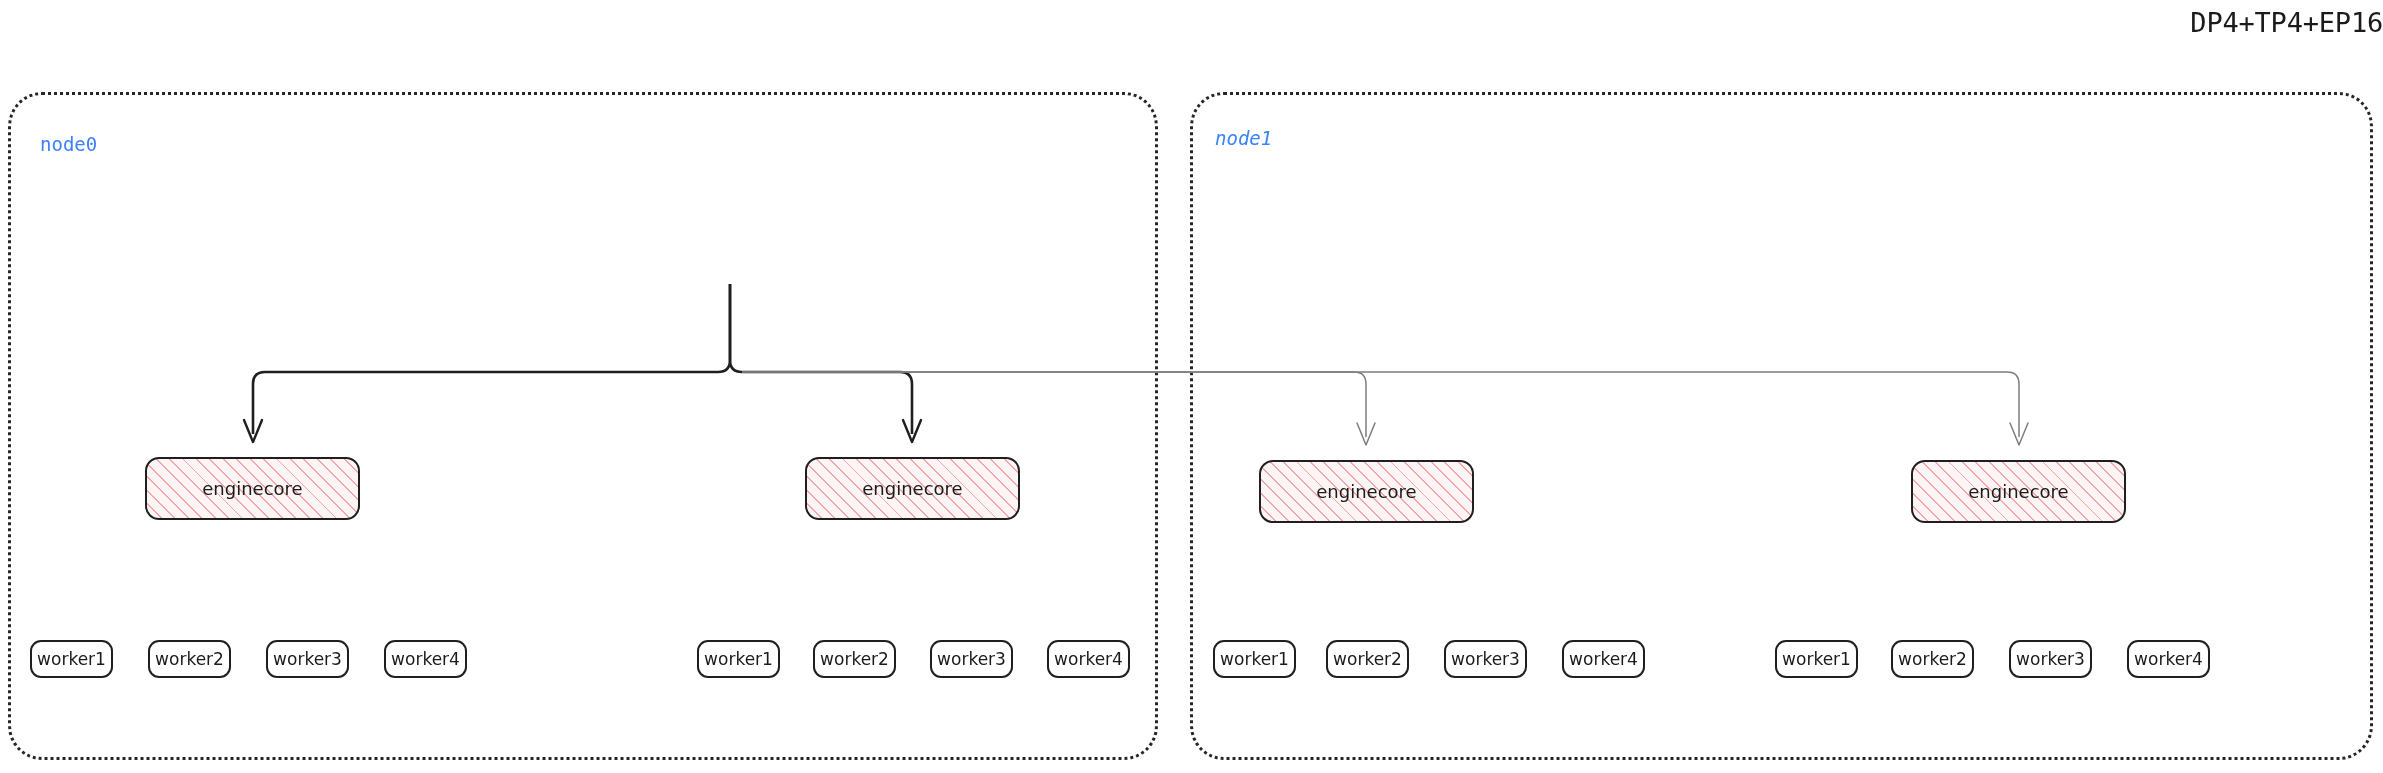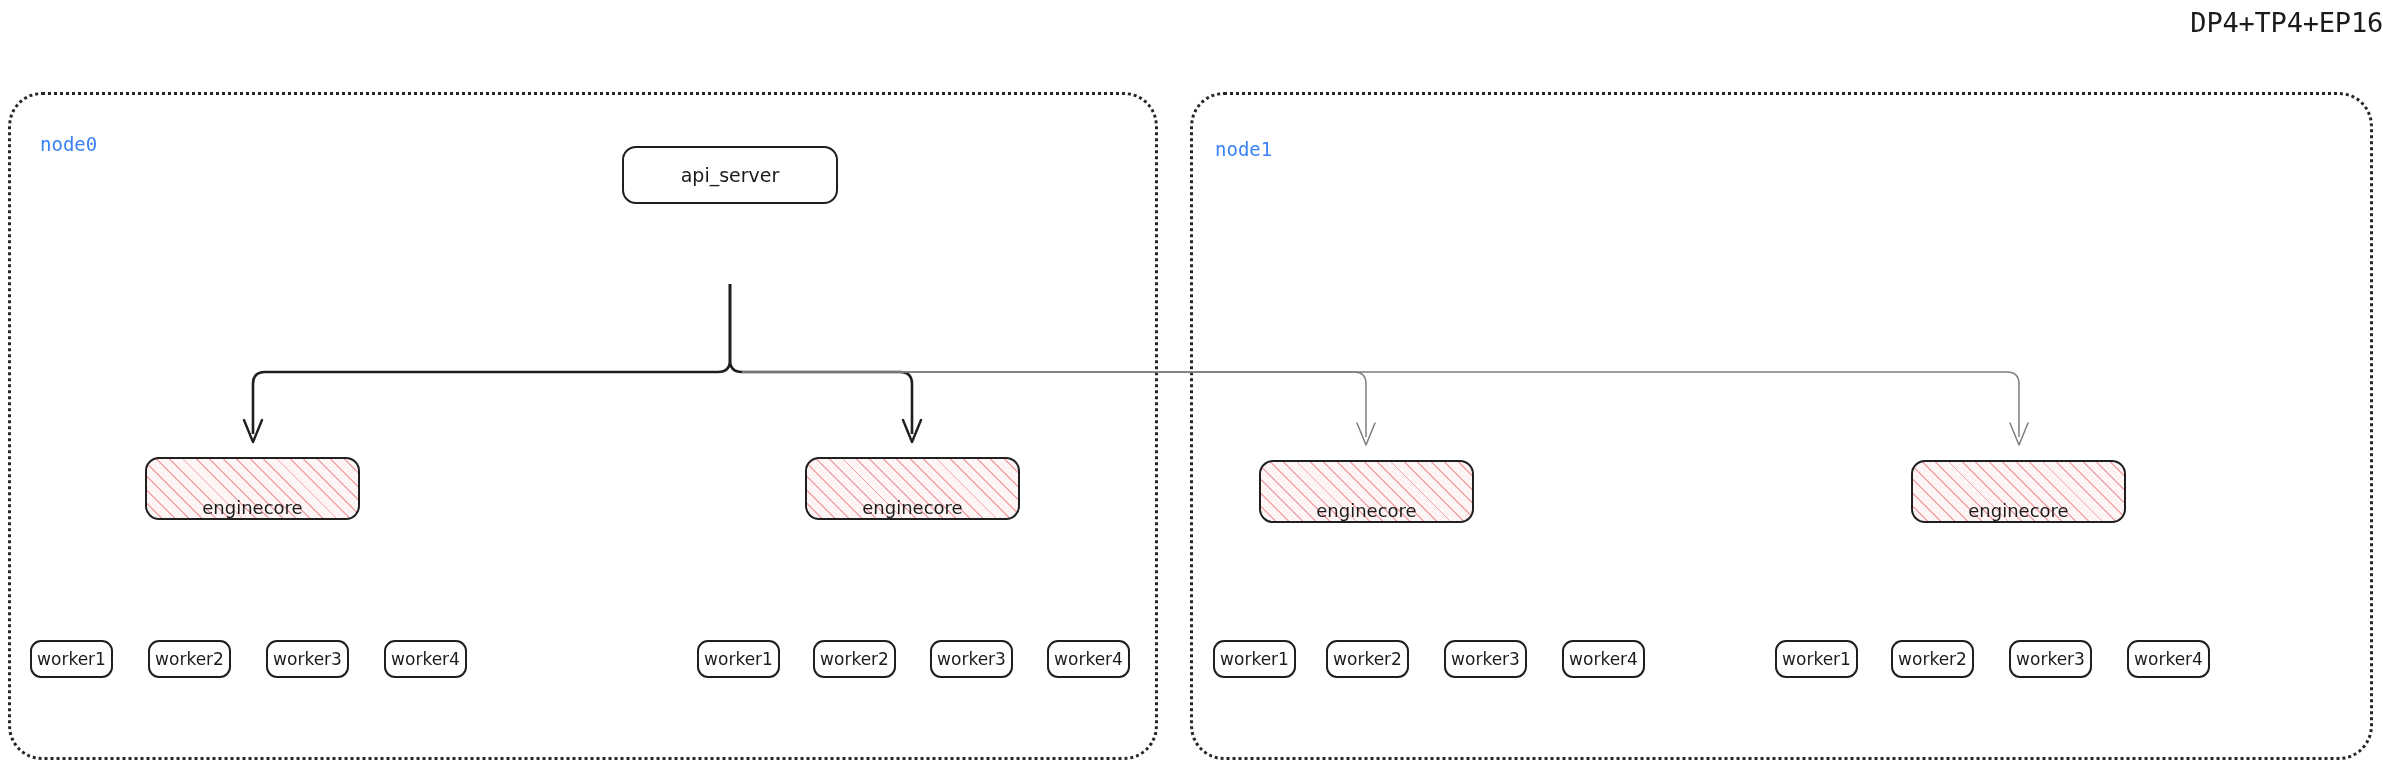--- a/index.html
+++ b/index.html
@@ -81,21 +81,20 @@
   }
 
   
   .box.hatch-pink {
     background-color: #fdf5f5;
     background-image: repeating-linear-gradient(
        45deg,
        #f2a8a8 0px, #f2a8a8 1.3px,
        rgba(255,255,255,0) 1.3px, rgba(255,255,255,0) 9.5px
     );
-    align-items: flex-end;
   }
 
   .box-label {
     position: relative;
     z-index: 2;
     pointer-events: none;
   }
 
   
   .box.api-server  { font-size: 19px; }
@@ -126,43 +125,40 @@
 <body>
 
 <div id="canvas">
 
   <div id="diagram-title">DP4+TP4+EP16</div>
 
   <div class="node-box" style="left:8px; top:92px; width:1150px; height:668px;"></div>
   <div class="node-label" style="left:40px; top:133px;">node0</div>
 
   <div class="node-box" style="left:1190px; top:92px; width:1183px; height:668px;"></div>
-  <div class="node-label" style="left:1215px; top:138px;">node1</div>
+  <div class="node-label" style="left:1215px; top:127px;font-style:italic;">node1</div>
 
   <svg id="edges" viewBox="0 0 2383 773">
 
     <path class="edge-dark" d="M 730,284 L 730,360 Q 730,372 718,372"></path>
     <path class="edge-dark" d="M 730,284 L 730,360 Q 730,372 742,372"></path>
 
     <path class="edge-dark" d="M 718,372 L 265,372 Q 253,372 253,384 L 253,434"></path>
     <path class="head-dark" d="M 244,420 L 253,442 L 262,420"></path>
 
     <path class="edge-dark" d="M 742,372 L 900,372 Q 912,372 912,384 L 912,434"></path>
     <path class="head-dark" d="M 903,420 L 912,442 L 921,420"></path>
 
     <path class="edge-light" d="M 742,372 L 1354,372 Q 1366,372 1366,384 L 1366,437"></path>
     <path class="head-light" d="M 1357,423 L 1366,445 L 1375,423"></path>
 
     <path class="edge-light" d="M 742,372 L 2007,372 Q 2019,372 2019,384 L 2019,437"></path>
     <path class="head-light" d="M 2010,423 L 2019,445 L 2028,423"></path>
   </svg>
 
-  <div class="box plain api-server" style="left:622px; top:146px; width:216px; height:58px;">
-    <span class="box-label">api_server</span>
-  </div>
 
 
   <div class="box hatch-pink enginecore" style="left:145px; top:457px; width:215px; height:63px;">
     <span class="box-label">enginecore</span>
   </div>
 
   <div class="box hatch-pink enginecore" style="left:805px; top:457px; width:215px; height:63px;">
     <span class="box-label">enginecore</span>
   </div>
 

